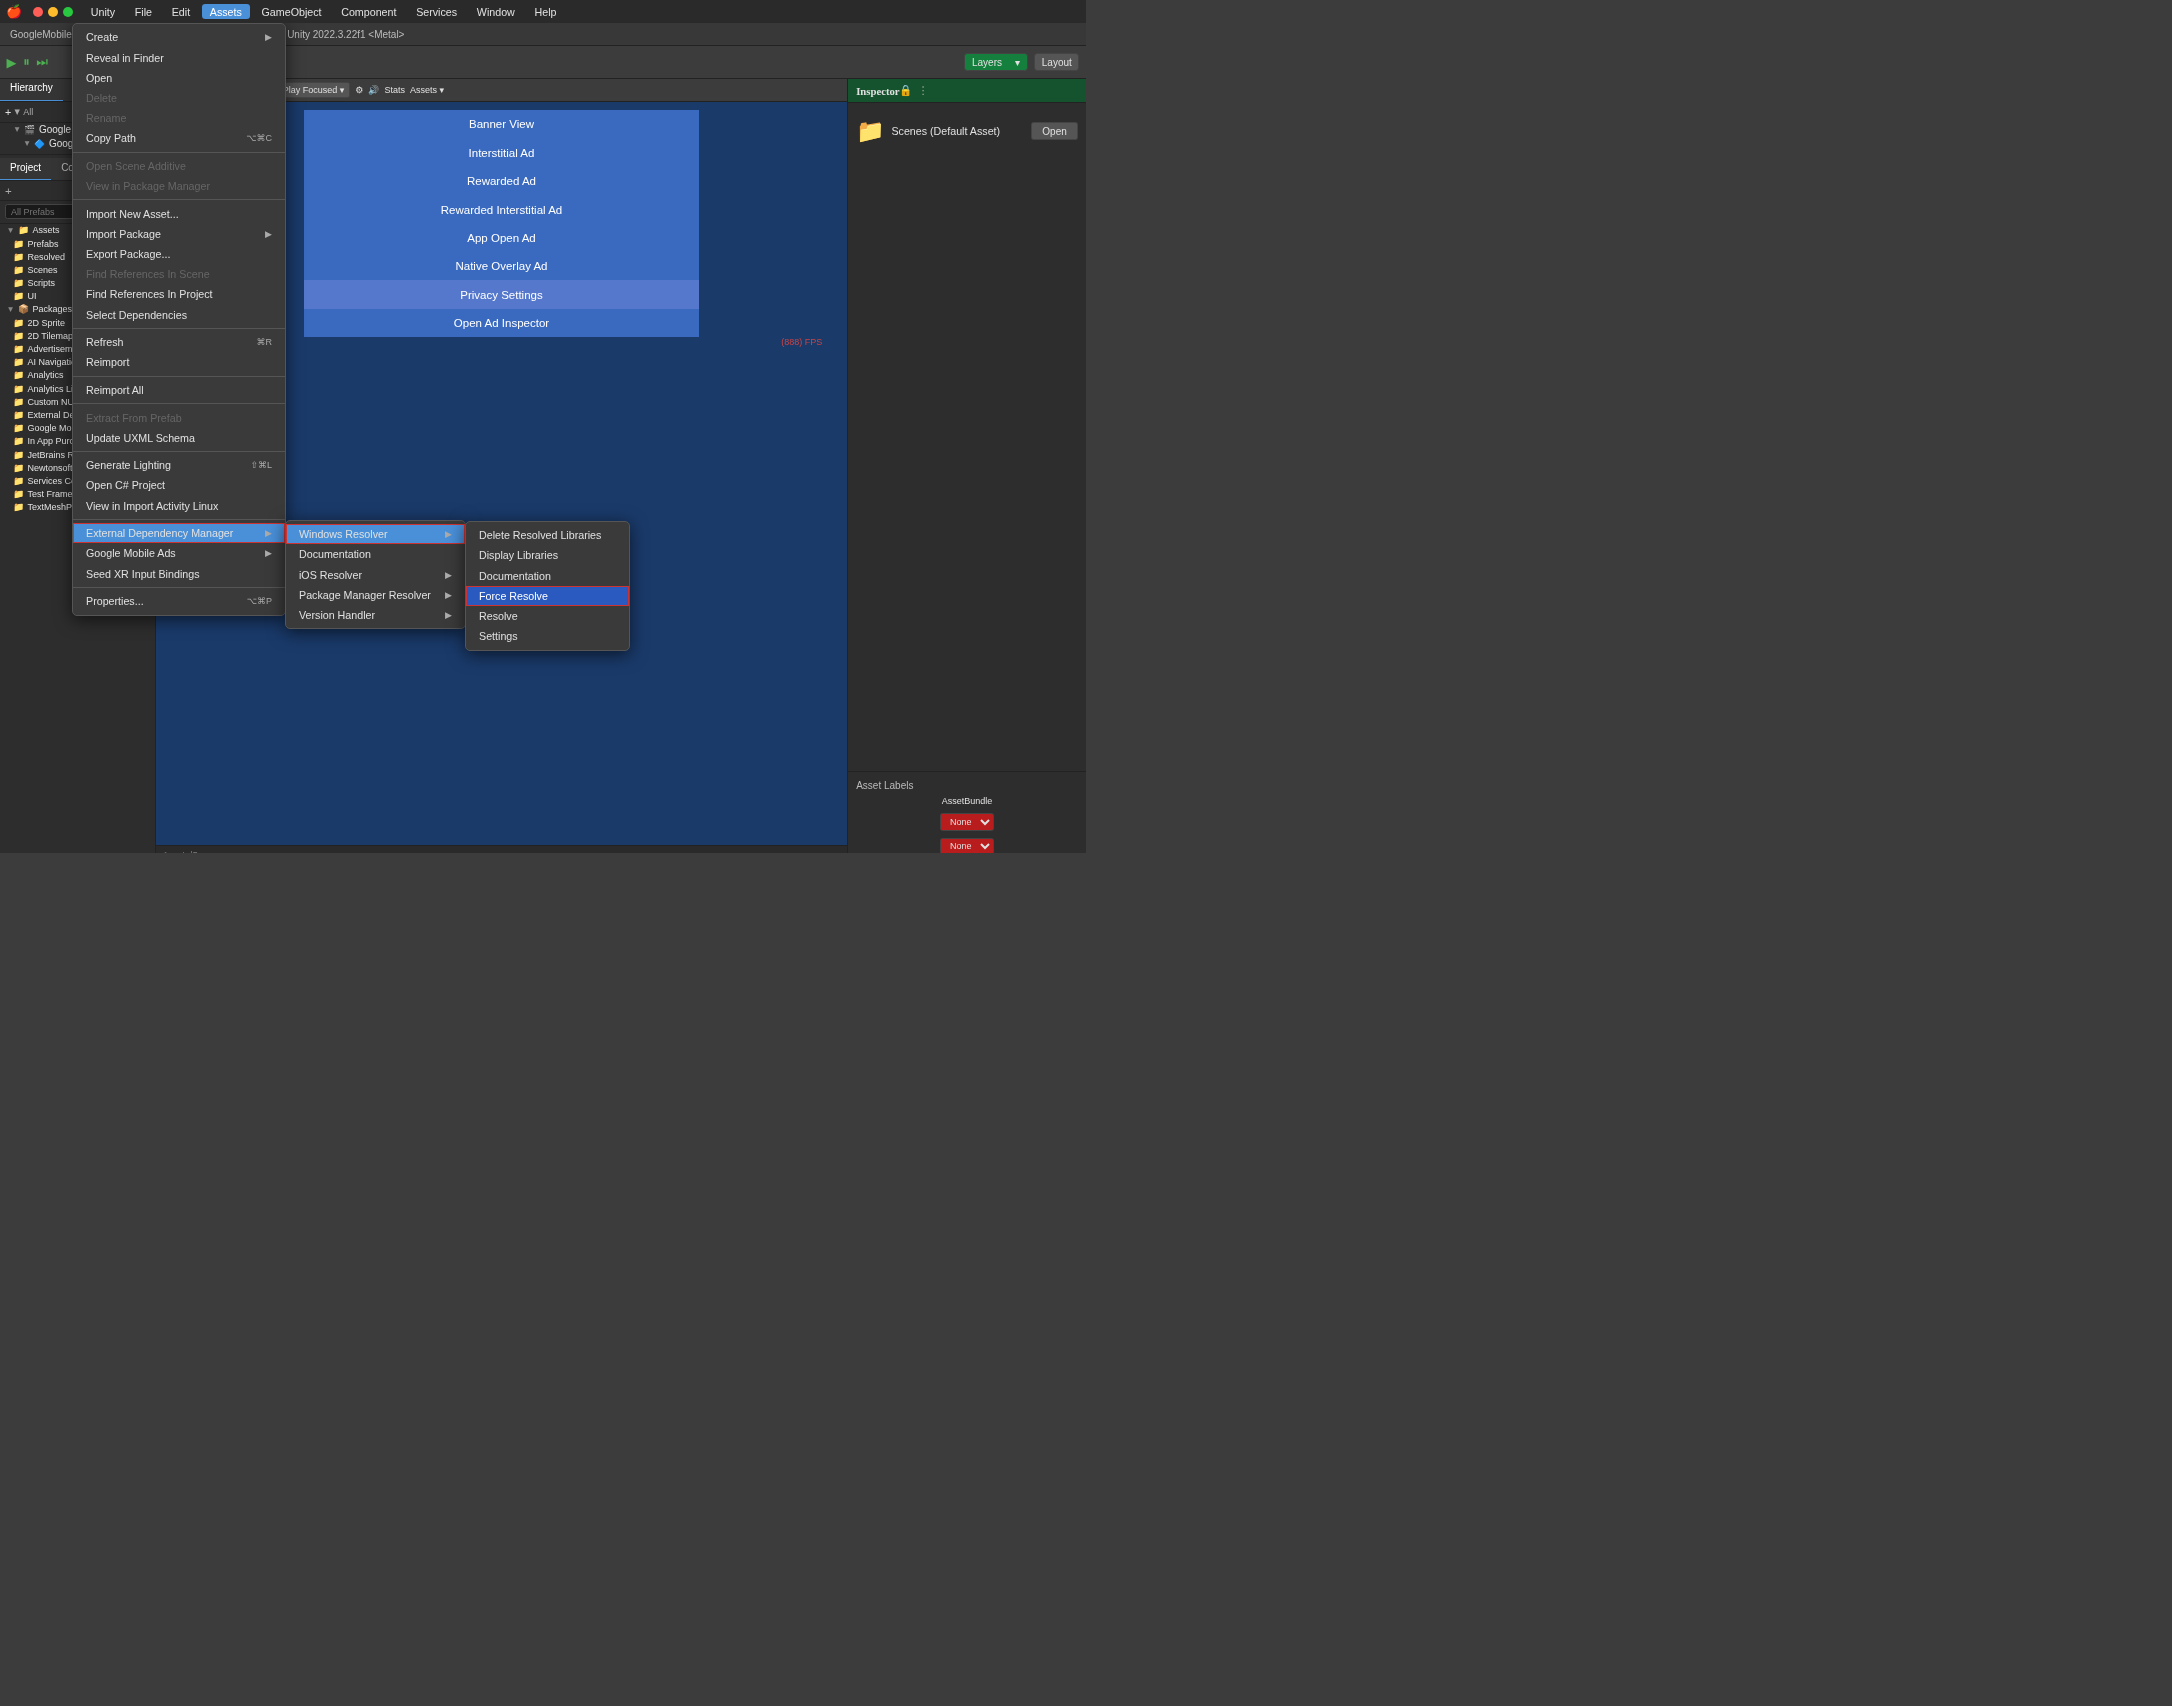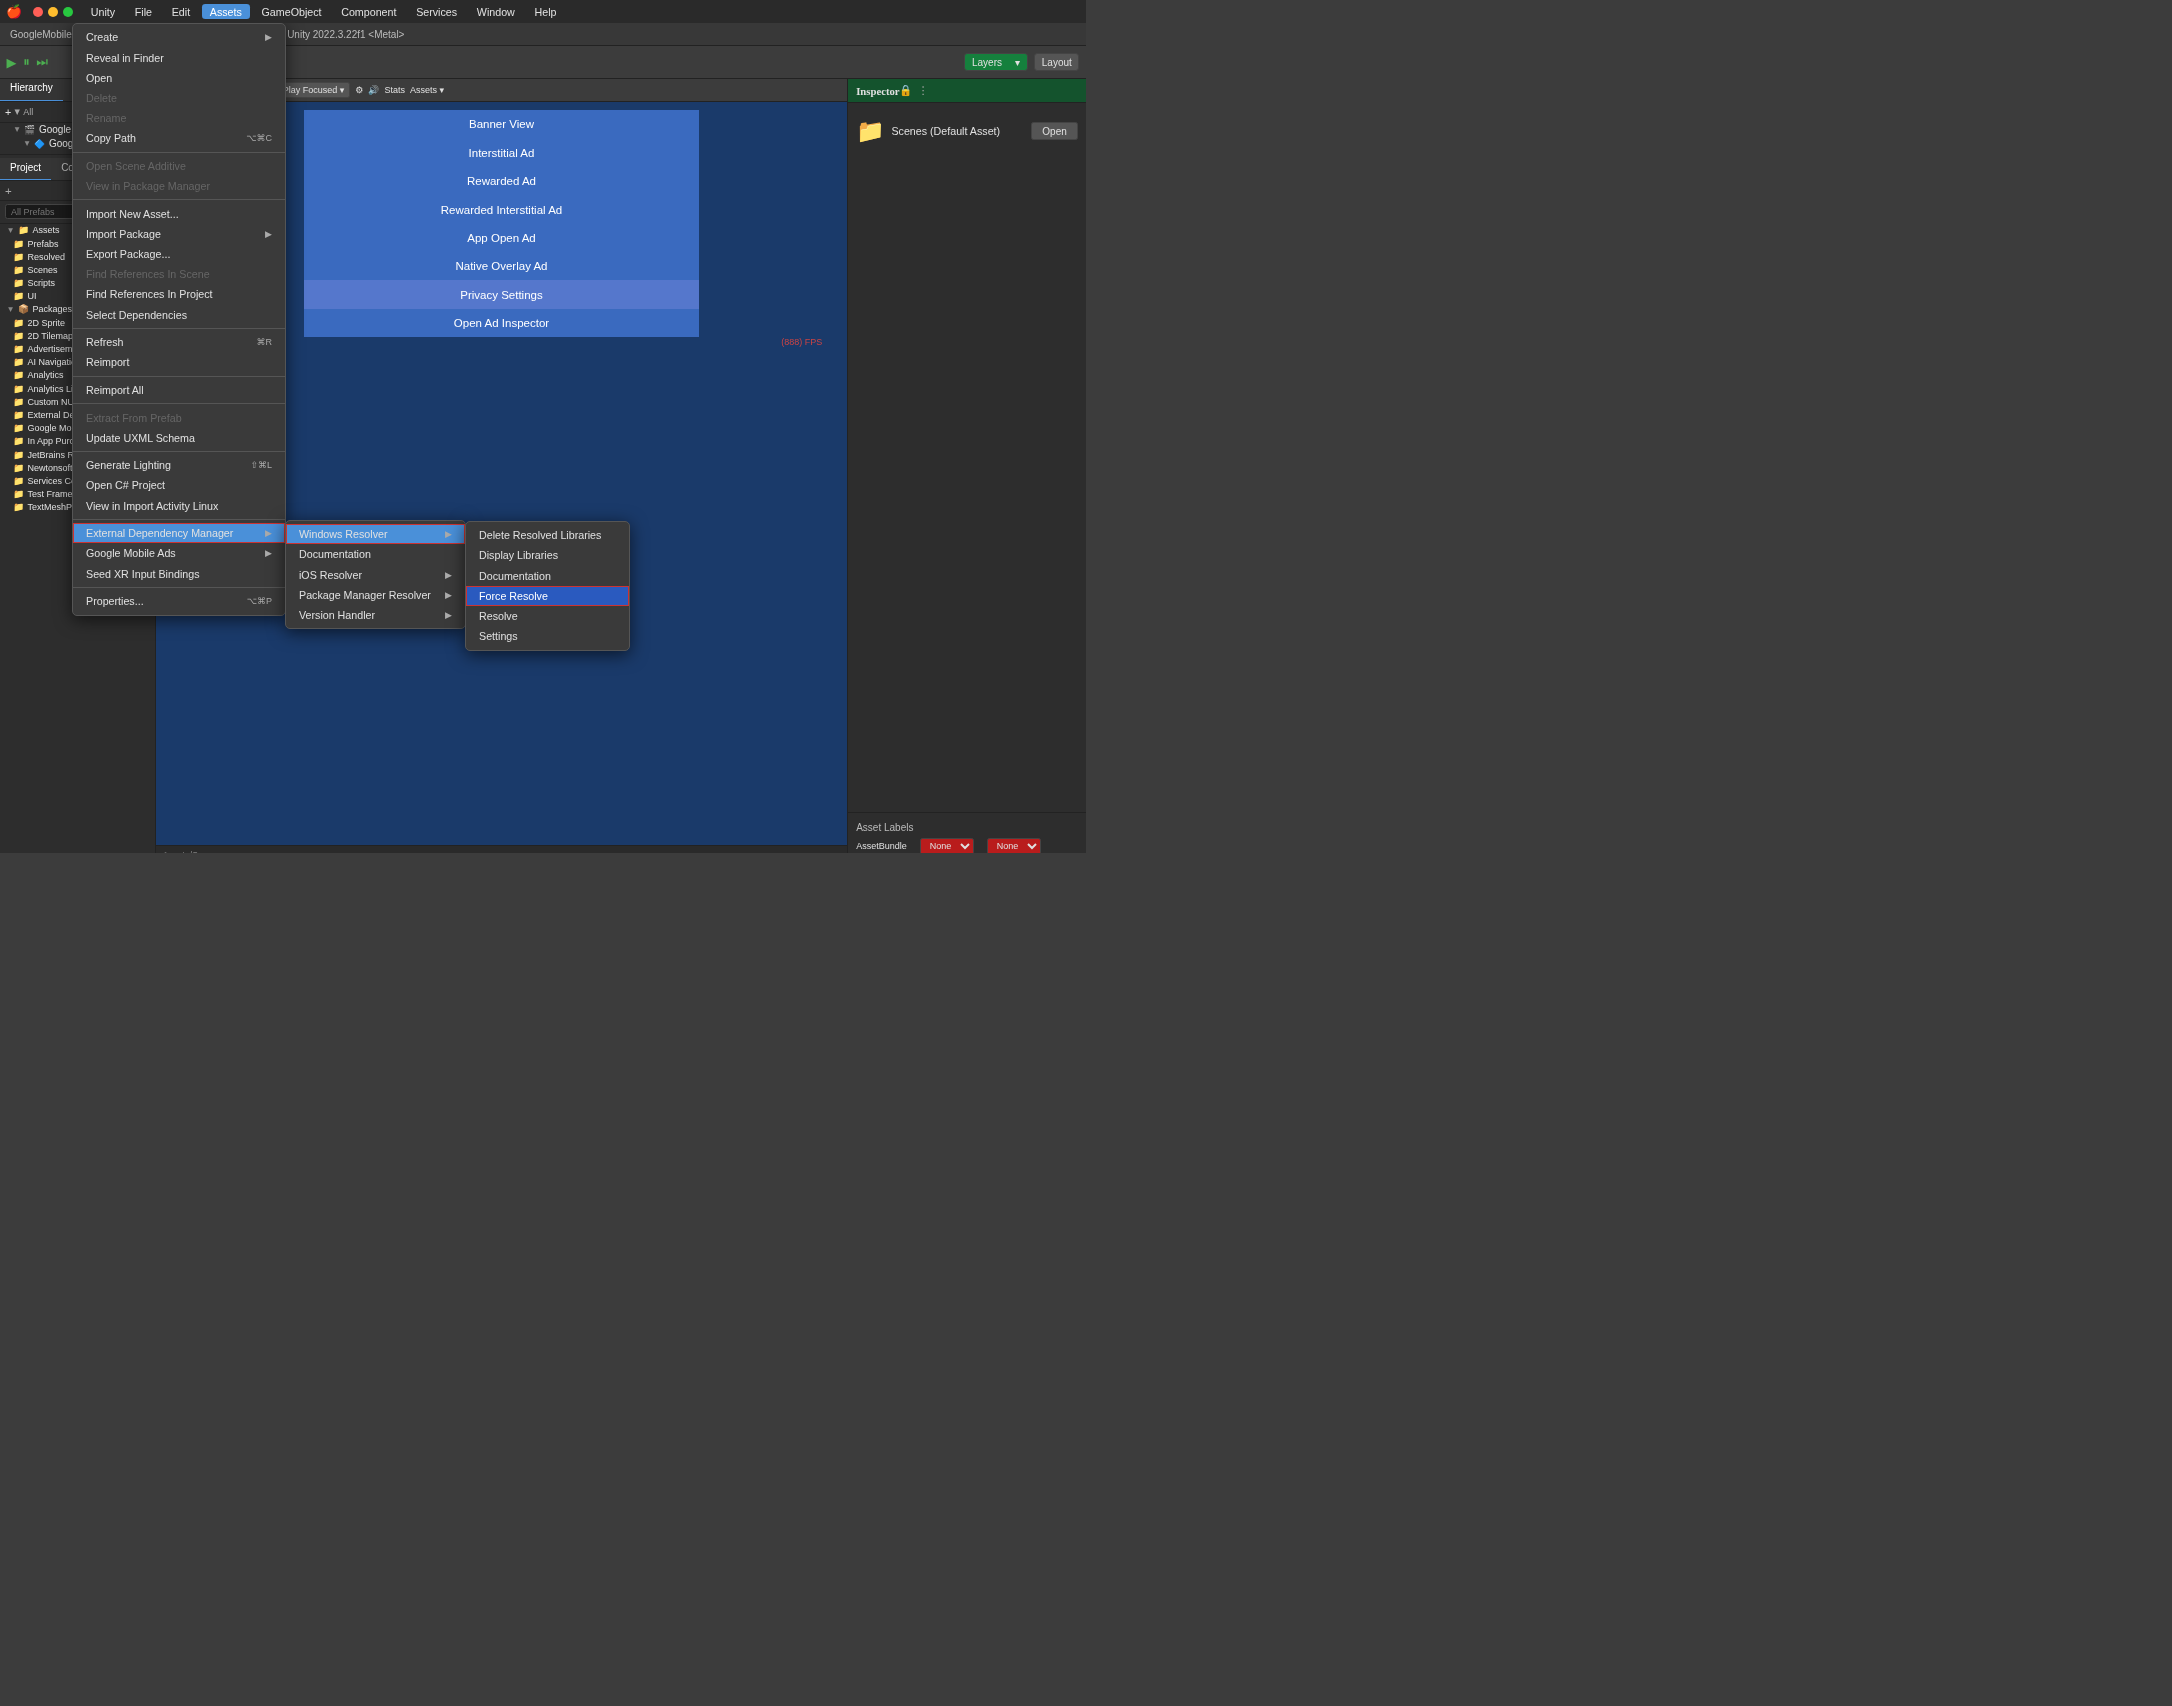--- a/index.html
+++ b/index.html
@@ -216,21 +216,21 @@
     .folder-big { font-size: 23px; color: #e8b84b; }
     .scene-name { font-size: 10.7px; color: #e0e0e0; }
     .open-btn {
       background: #555; border: 0.8px solid #444; border-radius: 2.5px;
       color: #e0e0e0; font-size: 10px; padding: 2.5px 10px; cursor: pointer;
       margin-left: auto;
     }
 
     .asset-labels { margin-top: auto; padding: 8.2px; border-top: 0.8px solid #222; }
     .asset-labels-title { font-size: 10px; color: #bbb; margin-bottom: 5px; }
-    .asset-bundle-row { display: flex; align-items: center; gap: 13px; font-size: 9px; }
+    .asset-bundle-row { display: flex; align-items: center; gap: 7px; font-size: 9px; flex-direction: column; }
     .ab-dropdown { background: #b91c1c; border: 0.8px solid #444; border-radius: 2.5px; padding: 1.6px 5px; color: #e0e0e0; font-size: 9px; }
 
     
     .dropdown-overlay {
       position: absolute;
       top: 0; left: 0; right: 0; bottom: 0;
       z-index: 100;
       pointer-events: none;
     }
 

